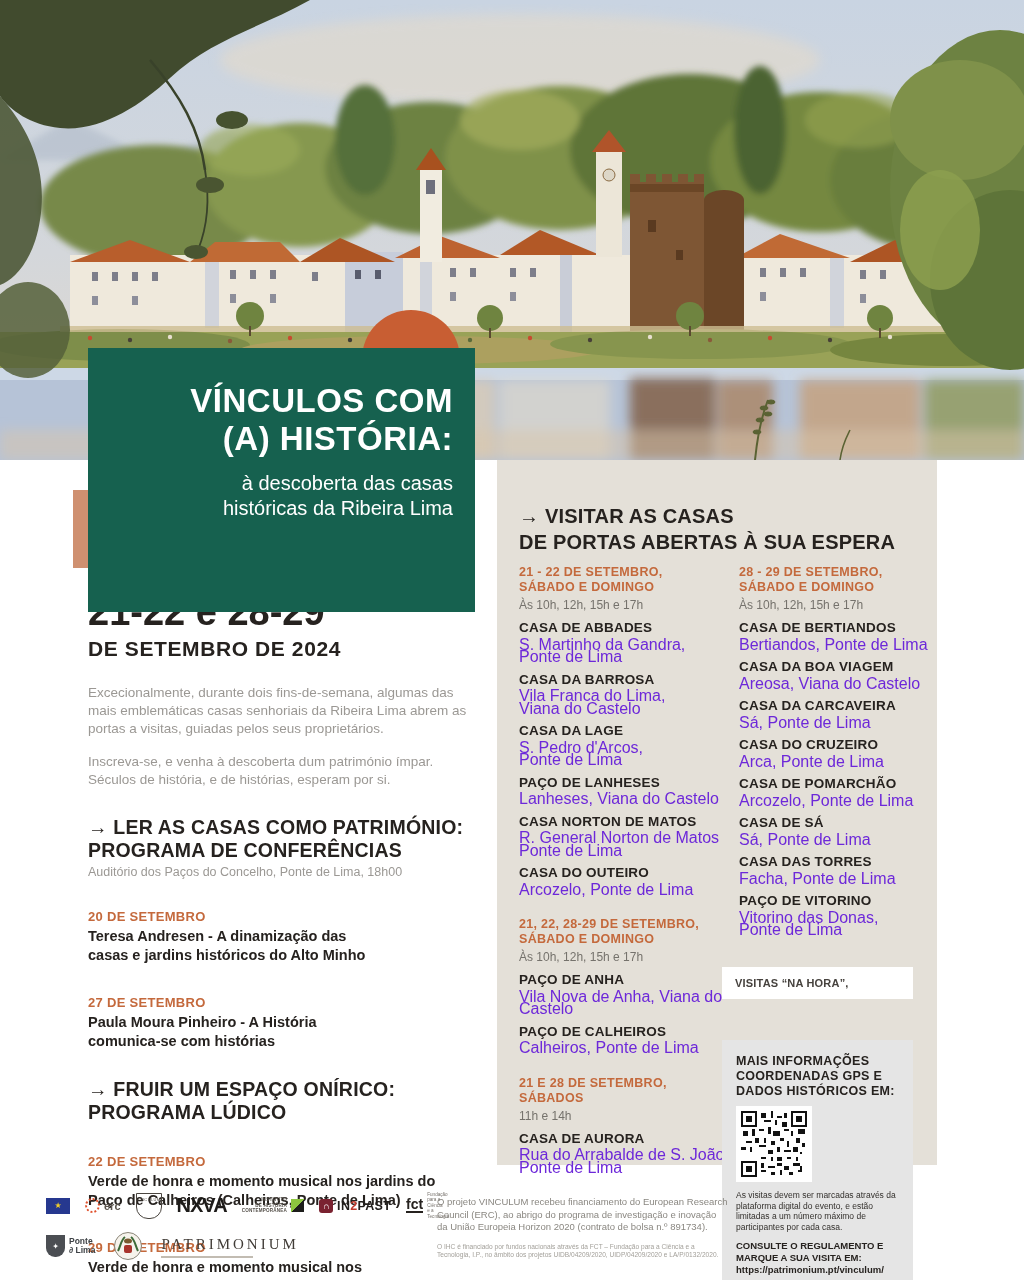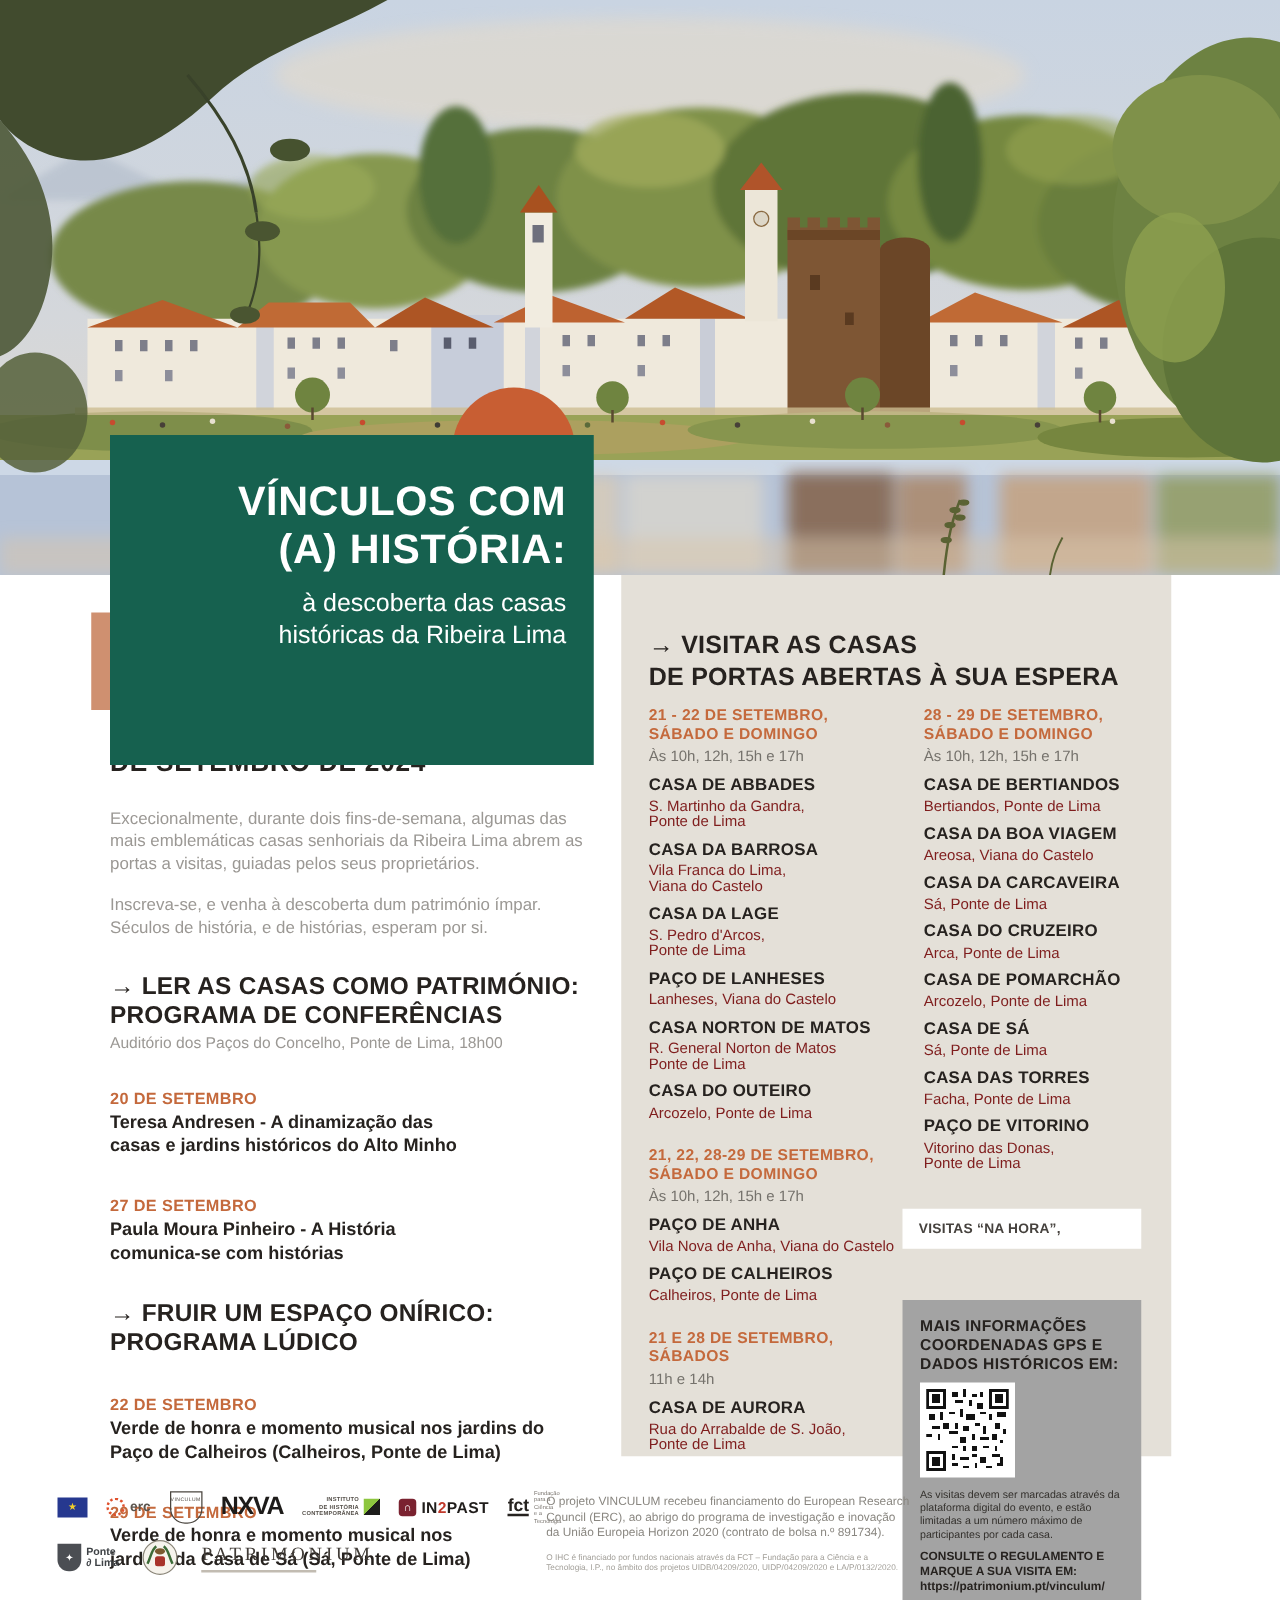--- a/index.html
+++ b/index.html
@@ -25,28 +25,28 @@
          line-height:26px;letter-spacing:.2px;color:#26221f;}
   .vcol{position:absolute;top:565px;z-index:2;}
   .vcol1{left:519px;width:214px;}
   .vcol2{left:739px;width:190px;}
   .sched{color:#c4693c;font-weight:bold;font-size:12.5px;line-height:15px;letter-spacing:.3px;}
   .hours{color:#75726c;font-size:12px;line-height:14px;margin-top:3px;}
   .grp{margin-top:0;}
   .grp.gap{margin-top:21px;}
   .house{margin-top:9px;}
   .house .hn{font-size:13.5px;font-weight:bold;line-height:14.5px;letter-spacing:.2px;color:#26221f;}
-  .house .hl{font-size:12px;color:#7f1d1d;line-height:12.5px;margin-top:3px;}
+  .house .hl{font-size:16px;color:#6d28d9;line-height:12.5px;margin-top:3px;}
 
   
   .visitas{position:absolute;left:722px;top:967px;width:191px;background:#fff;z-index:2;
            padding:10px 13px;box-sizing:border-box;}
   .visitas .vt{font-size:11px;font-weight:bold;color:#46423e;letter-spacing:.2px;}
   .visitas .vb{font-size:11px;color:#8f8d88;line-height:13.5px;margin-top:1px;}
-  .info{position:absolute;left:722px;top:1040px;width:191px;height:240px;background:#a3a3a3;z-index:2;
+  .info{position:absolute;left:722px;top:1040px;width:191px;height:240px;background:#e5e5e5;z-index:2;
         padding:14px 14px;box-sizing:border-box;color:#26221f;}
   .info .it{font-size:12.5px;font-weight:bold;line-height:15px;letter-spacing:.3px;}
   .qr{width:76px;height:76px;background:#fff;margin:7px 0 8px;padding:5px;box-sizing:border-box;}
   .info .ip{font-size:8.5px;line-height:10.5px;color:#33302c;}
   .info .icta{font-size:9.5px;font-weight:bold;line-height:12px;margin-top:8px;}
   .info .iurl{font-size:9.5px;font-weight:bold;line-height:12px;color:#26221f;text-decoration:none;display:block;}
 
   
   .left-col{position:absolute;left:88px;top:593px;width:402px;z-index:2;}
   .big{font-size:38px;font-weight:800;letter-spacing:0;line-height:38px;color:#26221f;}
@@ -447,20 +447,21 @@
         </g>
       </svg>
     </div>
     <div class="ip">As visitas devem ser marcadas através da plataforma digital do evento, e estão limitadas a um número máximo de participantes por cada casa.</div>
     <div class="icta pre">CONSULTE O REGULAMENTO E
 MARQUE A SUA VISITA EM:</div>
     <a class="iurl" href="#">https://patrimonium.pt/vinculum/</a>
   </div>
 
   <div class="left-col">
+    <div class="big">21-22 e 28-29</div>
     <div class="bigsub">DE SETEMBRO DE 2024</div>
     <div class="para pre">Excecionalmente, durante dois fins-de-semana, algumas das mais emblemáticas casas senhoriais da Ribeira Lima abrem as portas a visitas, guiadas pelos seus proprietários.</div>
     <div class="para para2 pre">Inscreva-se, e venha à descoberta dum património ímpar.
 Séculos de história, e de histórias, esperam por si.</div>
 
     <div class="sect pre">→ LER AS CASAS COMO PATRIMÓNIO:
 PROGRAMA DE CONFERÊNCIAS</div>
     <div class="sectsub">Auditório dos Paços do Concelho, Ponte de Lima, 18h00</div>
     <div class="edate">20 DE SETEMBRO</div>
     <div class="edesc pre">Teresa Andresen - A dinamização das

